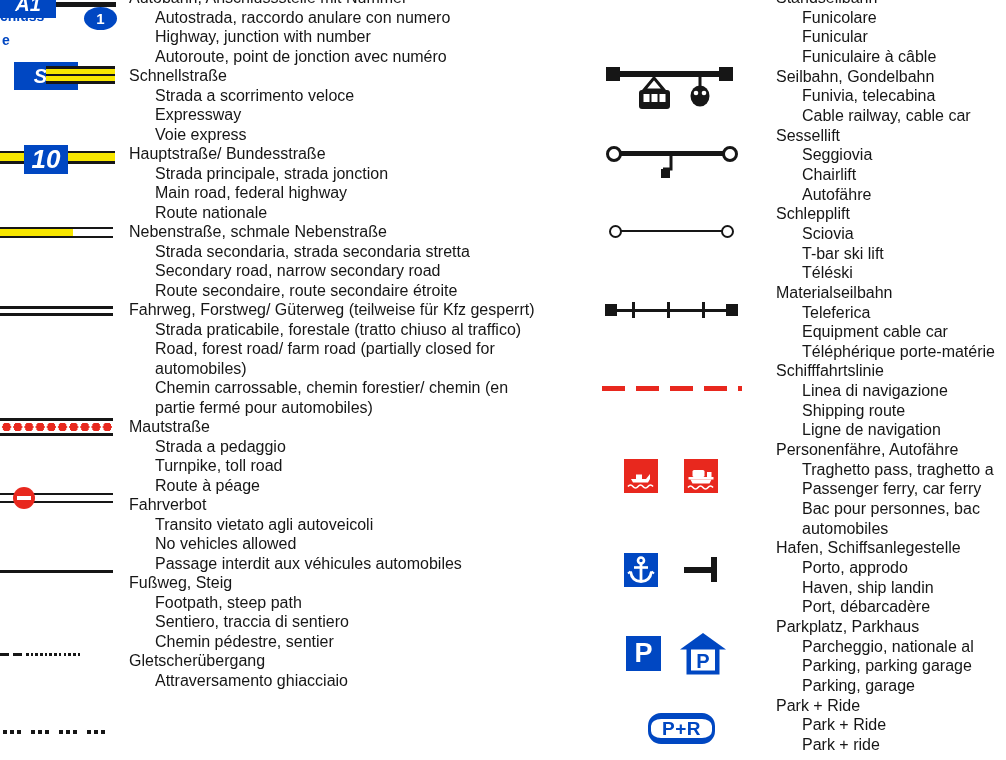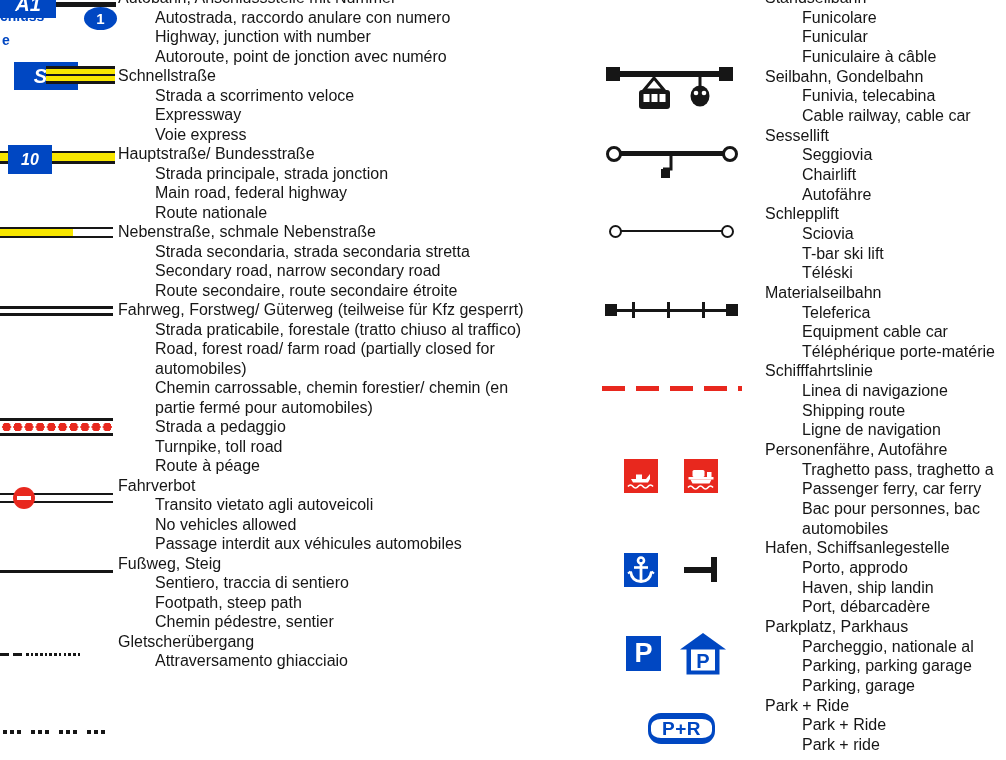--- a/index.html
+++ b/index.html
@@ -4,42 +4,42 @@
 <style>
   html,body{margin:0;padding:0;}
   body{width:1006px;height:760px;overflow:hidden;background:var(--paper,#fff);
        font-family:"Liberation Sans", sans-serif;}
   #page{position:relative;width:1006px;height:760px;overflow:hidden;background:var(--paper,#fff);}
 
   
   .txtcol{position:absolute;color:var(--ink,#161616);font-size:16px;white-space:nowrap;}
   #left-text{left:113px;top:-12px;line-height:19.5px;}
   #right-text{left:760px;top:-12px;line-height:19.65px;}
-  .txtcol .g{margin-left:5px;}
+  .txtcol .g{margin-left:16px;}
   .txtcol .t{margin-left:42px;}
 
   
   .sym{position:absolute;}
   .bar{position:absolute;background:var(--ink,#161616);}
   .badge{position:absolute;background:var(--blue,#0047c2);color:#fff;font-weight:bold;
          display:flex;align-items:center;justify-content:center;}
   .bluetxt{position:absolute;color:var(--blue,#0047c2);font-weight:bold;font-size:14px;line-height:17px;}
 
   
   #a1-box{left:0;top:-9px;width:56px;height:27px;font-size:20px;font-style:italic;}
   #a1-line{left:56px;top:2px;width:60px;height:5px;}
   #junction-word1{left:0;top:8px;}
   #junction-word2{left:2px;top:32px;}
   #junction-oval{left:84px;top:7px;width:33px;height:23px;border-radius:50%;font-size:15px;}
   #s1-box{left:14px;top:62px;width:64px;height:28px;font-size:20px;font-style:italic;}
   #s1-stripes{left:46px;top:66px;width:69px;height:18px;
       background:linear-gradient(to bottom,var(--ink) 0 3px,var(--yellow) 3px 7.5px,var(--ink) 7.5px 10.5px,var(--yellow) 10.5px 15px,var(--ink) 15px 18px);}
   #b10-line{left:0;top:151px;width:115px;height:13px;
       background:linear-gradient(to bottom,var(--ink) 0 2.5px,var(--yellow) 2.5px 10.5px,var(--ink) 10.5px 13px);}
-  #b10-box{left:8px;top:145px;width:44px;height:29px;font-size:16px;font-style:italic;}
+  #b10-box{left:24px;top:145px;width:44px;height:29px;font-size:26px;font-style:italic;}
   #neb-top{left:0;top:227px;width:113px;height:2px;}
   #neb-yellow{left:0;top:229px;width:73px;height:7px;background:var(--yellow,#f7e600);}
   #neb-bot{left:0;top:236px;width:113px;height:2px;}
   #fw-1{left:0;top:306px;width:113px;height:2.5px;}
   #fw-2{left:0;top:313px;width:113px;height:2.5px;}
   #maut-top{left:0;top:418px;width:113px;height:3px;}
   #maut-dots{left:1px;top:422px;width:112px;height:10px;
       background-image:radial-gradient(circle,var(--red,#e8281e) 0 4.2px,transparent 4.4px);
       background-size:11.2px 10px;background-repeat:repeat-x;}
   #maut-bot{left:0;top:433px;width:113px;height:3px;}
@@ -235,34 +235,35 @@
     </div>
     <div class="entry">
       <div class="g">Fahrweg, Forstweg/ Güterweg (teilweise für Kfz gesperrt)</div>
       <div class="t">Strada praticabile, forestale (tratto chiuso al traffico)</div>
       <div class="t">Road, forest road/ farm road (partially closed for</div>
       <div class="t">automobiles)</div>
       <div class="t">Chemin carrossable, chemin forestier/ chemin (en</div>
       <div class="t">partie fermé pour automobiles)</div>
     </div>
     <div class="entry">
+      <div class="g">Mautstraße</div>
       <div class="t">Strada a pedaggio</div>
       <div class="t">Turnpike, toll road</div>
       <div class="t">Route à péage</div>
     </div>
     <div class="entry">
       <div class="g">Fahrverbot</div>
       <div class="t">Transito vietato agli autoveicoli</div>
       <div class="t">No vehicles allowed</div>
       <div class="t">Passage interdit aux véhicules automobiles</div>
     </div>
     <div class="entry">
       <div class="g">Fußweg, Steig</div>
+      <div class="t">Footpath, steep path</div>
       <div class="t">Sentiero, traccia di sentiero</div>
-      <div class="t">Footpath, steep path</div>
       <div class="t">Chemin pédestre, sentier</div>
     </div>
     <div class="entry">
       <div class="g">Gletscherübergang</div>
       <div class="t">Attraversamento ghiacciaio</div>
     </div>
   </div>
 
   <div class="txtcol" id="right-text">
     <div class="entry">

